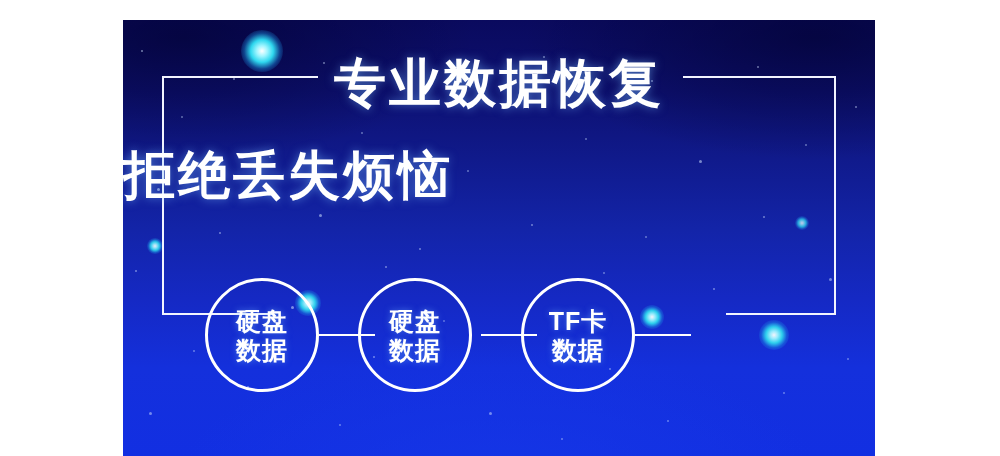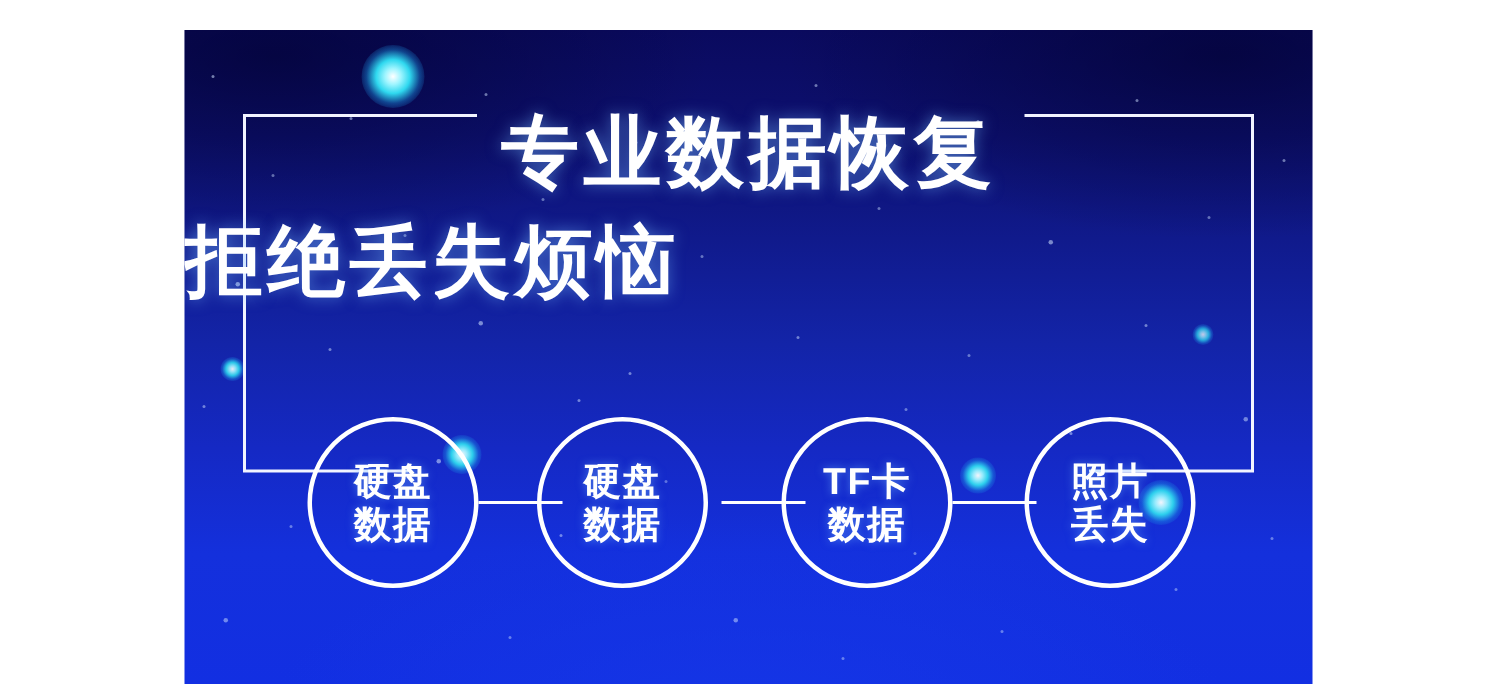--- a/index.html
+++ b/index.html
@@ -85,21 +85,20 @@
     top: 36px;
     width: 752px;
     text-align: center;
     color: #ffffff;
     font-weight: bold;
     font-size: 52px;
     letter-spacing: 3px;
     line-height: 1.06;
     text-shadow: 0 0 10px rgba(120,190,255,0.55);
     white-space: nowrap;
-    margin-top: 19px;
   }
   #subhead {
     position: absolute;
     left: 0;
     top: 128px;
     width: 752px;
     text-align: left;
     color: #ffffff;
     font-weight: bold;
     font-size: 52px;
@@ -225,21 +224,17 @@
       <div class="node" style="left:235px; top:26px;">
         <span class="l1">硬盘</span>
         <span class="l2">数据</span>
       </div>
 
       <div class="node" style="left:398px; top:26px;">
         <span class="l1">TF卡</span>
         <span class="l2">数据</span>
       </div>
 
-      <div class="node" style="left:560px; top:26px;">
-        <span class="l1">照片</span>
-        <span class="l2">丢失</span>
-      </div>
 
     </div>
 
   </div>
 </div>
 
 </body></html>

